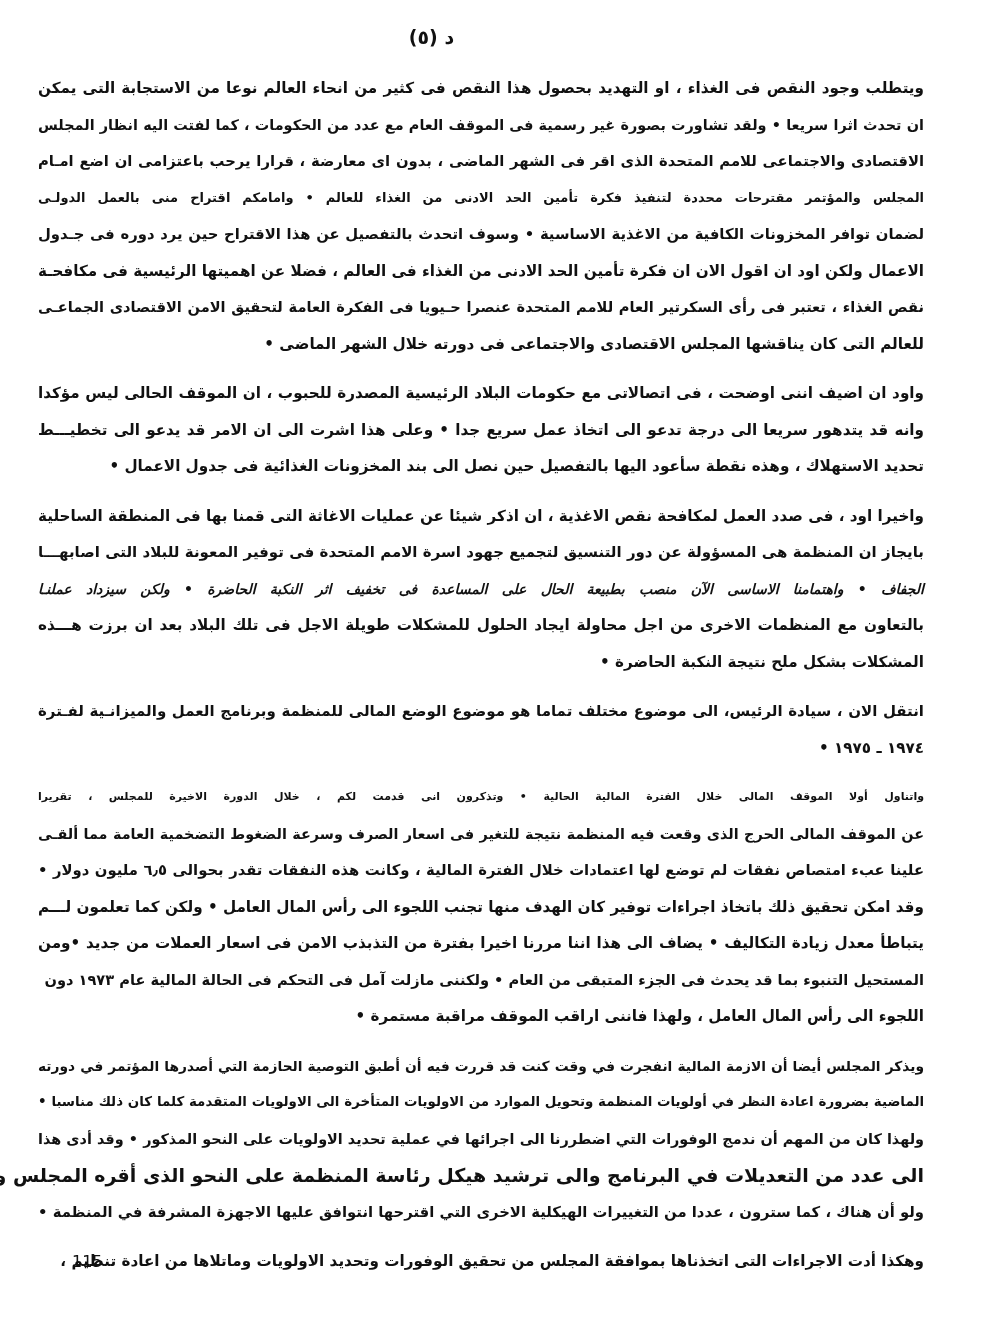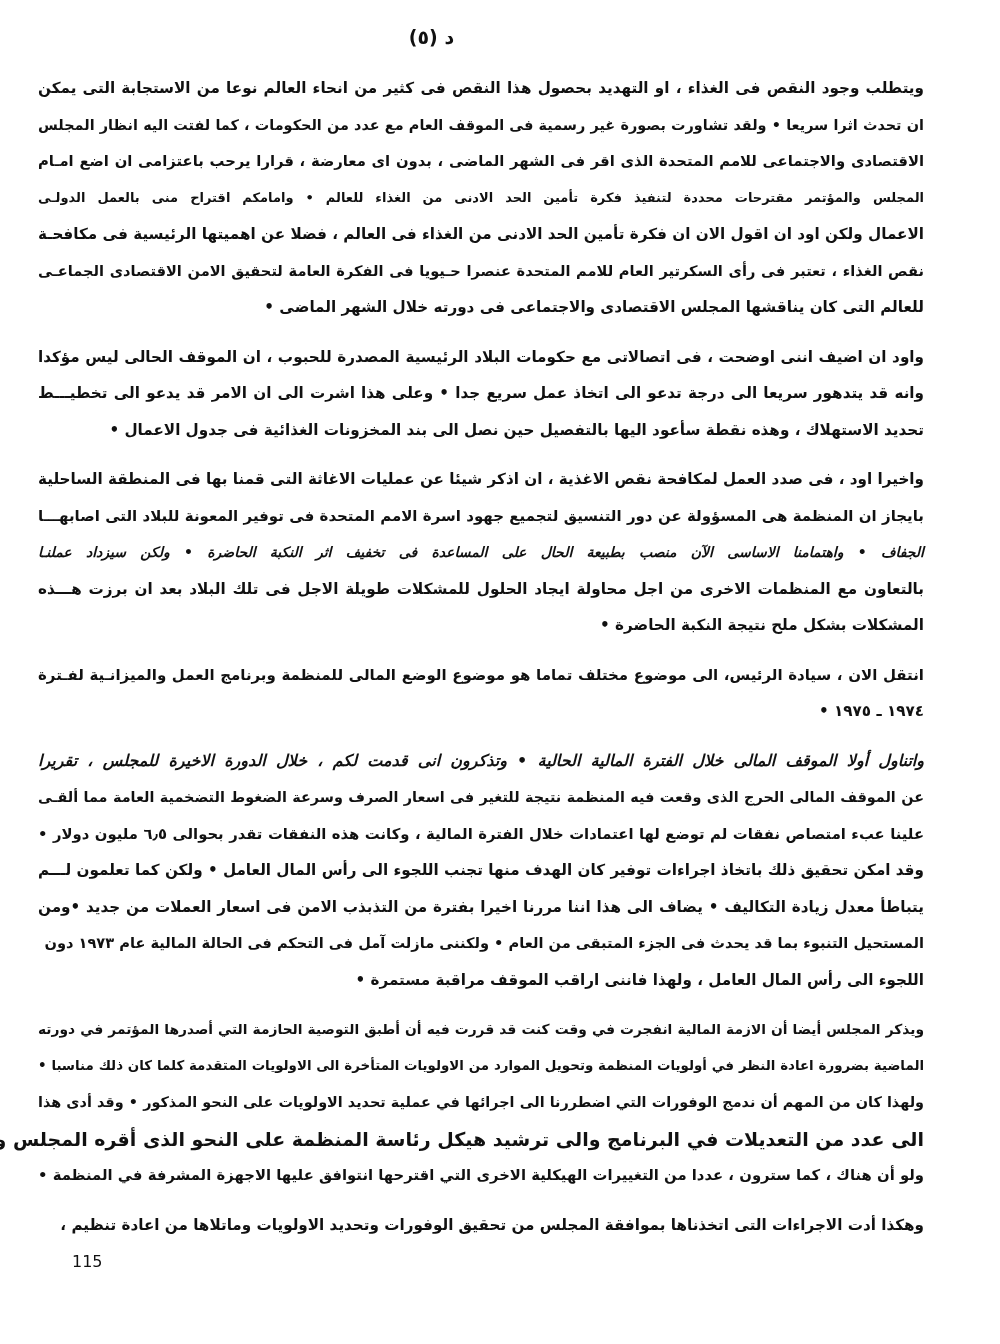--- a/index.html
+++ b/index.html
@@ -29,20 +29,21 @@
 <body>
 
 <div class="page-header">د (٥)</div>
 
 <div class="content">
   <div class="para">
     <span class="line">ويتطلب وجود النقص فى الغذاء ، او التهديد بحصول هذا النقص فى كثير من انحاء العالم نوعا من الاستجابة التى يمكن</span>
     <span class="line" style="font-size: 14.4px;">ان تحدث اثرا سريعا • ولقد تشاورت بصورة غير رسمية فى الموقف العام مع عدد من الحكومات ، كما لفتت اليه انظار المجلس</span>
     <span class="line" style="font-size: 14.8px;">الاقتصادى والاجتماعى للامم المتحدة الذى اقر فى الشهر الماضى ، بدون اى معارضة ، قرارا يرحب باعتزامى ان اضع امـام</span>
     <span class="line" style="font-size: 13px;">المجلس والمؤتمر مقترحات محددة لتنفيذ فكرة تأمين الحد الادنى من الغذاء للعالم • وامامكم اقتراح منى بالعمل الدولـى</span>
+    <span class="line" style="font-size: 14.8px;">لضمان توافر المخزونات الكافية من الاغذية الاساسية • وسوف اتحدث بالتفصيل عن هذا الاقتراح حين يرد دوره فى جـدول</span>
     <span class="line">الاعمال ولكن اود ان اقول الان ان فكرة تأمين الحد الادنى من الغذاء فى العالم ، فضلا عن اهميتها الرئيسية فى مكافحـة</span>
     <span class="line" style="font-size: 14.6px;">نقص الغذاء ، تعتبر فى رأى السكرتير العام للامم المتحدة عنصرا حـيويا فى الفكرة العامة لتحقيق الامن الاقتصادى الجماعـى</span>
     <span class="line end">للعالم التى كان يناقشها المجلس الاقتصادى والاجتماعى فى دورته خلال الشهر الماضى •</span>
   </div>
 
   <div class="para">
     <span class="line">واود ان اضيف اننى اوضحت ، فى اتصالاتى مع حكومات البلاد الرئيسية المصدرة للحبوب ، ان الموقف الحالى ليس مؤكدا</span>
     <span class="line">وانه قد يتدهور سريعا الى درجة تدعو الى اتخاذ عمل سريع جدا • وعلى هذا اشرت الى ان الامر قد يدعو الى تخطيـــط</span>
     <span class="line end">تحديد الاستهلاك ، وهذه نقطة سأعود اليها بالتفصيل حين نصل الى بند المخزونات الغذائية فى جدول الاعمال •</span>
   </div>
@@ -54,21 +55,21 @@
     <span class="line">بالتعاون مع المنظمات الاخرى من اجل محاولة ايجاد الحلول للمشكلات طويلة الاجل فى تلك البلاد بعد ان برزت هـــذه</span>
     <span class="line end">المشكلات بشكل ملح نتيجة النكبة الحاضرة •</span>
   </div>
 
   <div class="para">
     <span class="line" style="font-size: 15px;">انتقل الان ، سيادة الرئيس، الى موضوع مختلف تماما هو موضوع الوضع المالى للمنظمة وبرنامج العمل والميزانـية لفـترة</span>
     <span class="line end">١٩٧٤ ـ ١٩٧٥ •</span>
   </div>
 
   <div class="para">
-    <span class="line" style="font-size: 16px; font-style: italic;">واتناول أولا الموقف المالى خلال الفترة المالية الحالية • وتذكرون انى قدمت لكم ، خلال الدورة الاخيرة للمجلس ، تقريرا</span>
+    <span class="line" style="font-size: 11px;">واتناول أولا الموقف المالى خلال الفترة المالية الحالية • وتذكرون انى قدمت لكم ، خلال الدورة الاخيرة للمجلس ، تقريرا</span>
     <span class="line" style="font-size: 14.4px;">عن الموقف المالى الحرج الذى وقعت فيه المنظمة نتيجة للتغير فى اسعار الصرف وسرعة الضغوط التضخمية العامة مما ألقـى</span>
     <span class="line" style="font-size: 14.8px;">علينا عبء امتصاص نفقات لم توضع لها اعتمادات خلال الفترة المالية ، وكانت هذه النفقات تقدر بحوالى ٦٫٥ مليون دولار •</span>
     <span class="line">وقد امكن تحقيق ذلك باتخاذ اجراءات توفير كان الهدف منها تجنب اللجوء الى رأس المال العامل • ولكن كما تعلمون لـــم</span>
     <span class="line">يتباطأ معدل زيادة التكاليف • يضاف الى هذا اننا مررنا اخيرا بفترة من التذبذب الامن فى اسعار العملات من جديد •ومن</span>
     <span class="line" style="font-size: 14.6px; margin-left: 33px;">المستحيل التنبوء بما قد يحدث فى الجزء المتبقى من العام • ولكننى مازلت آمل فى التحكم فى الحالة المالية عام ١٩٧٣ دون</span>
     <span class="line end">اللجوء الى رأس المال العامل ، ولهذا فاننى اراقب الموقف مراقبة مستمرة •</span>
   </div>
 
   <div class="para">
     <span class="line" style="font-size: 13.8px;">ويذكر المجلس أيضا أن الازمة المالية انفجرت في وقت كنت قد قررت فيه أن أطبق التوصية الحازمة التي أصدرها المؤتمر في دورته</span>

